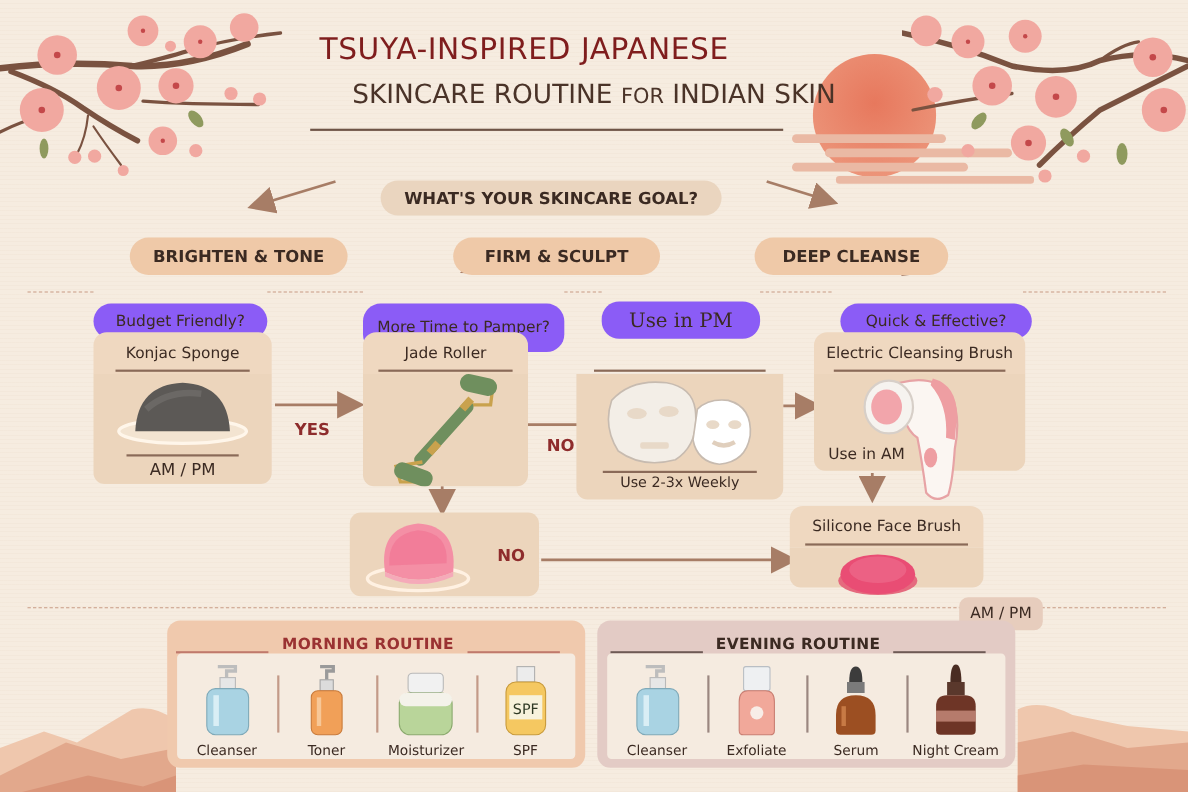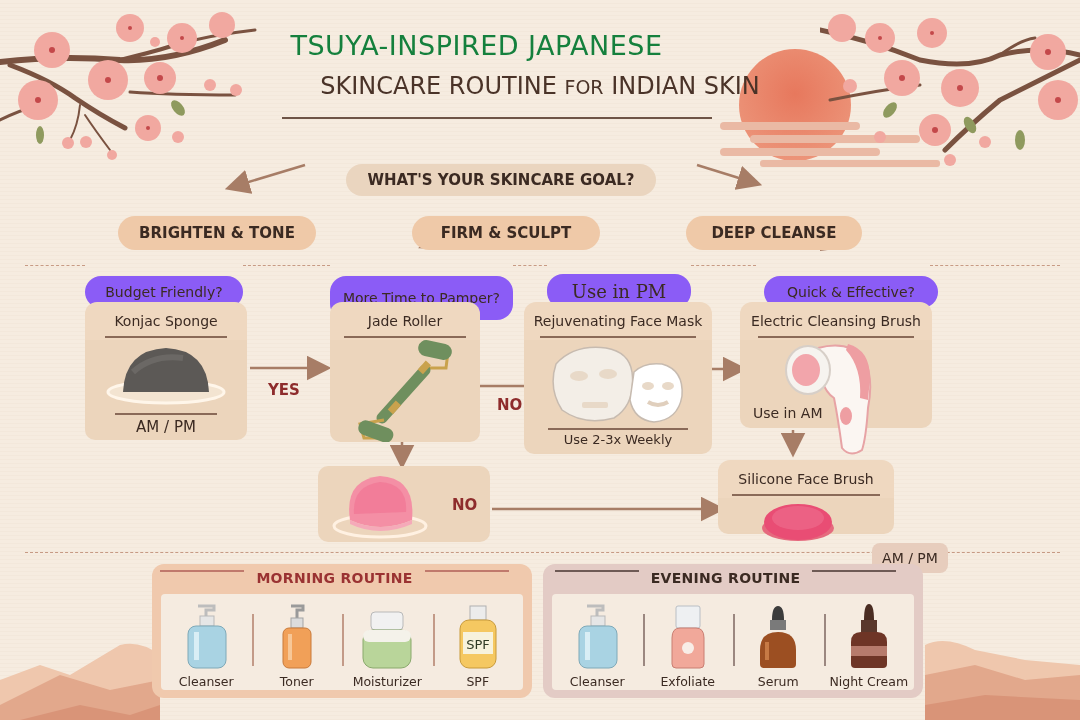--- a/index.html
+++ b/index.html
@@ -8,21 +8,21 @@
     position: relative;
     background: #f6ece0;
     background-image: repeating-linear-gradient(0deg, rgba(200,170,140,0.06) 0px, rgba(200,170,140,0.06) 1px, transparent 1px, transparent 4px);
     font-family: "DejaVu Sans", sans-serif;
     color: #3b2a22;
   }
   .abs { position: absolute; }
   .deco { position: absolute; }
   .title1 {
     left: 0; width: 953px; top: 30px; text-align: center;
-    font-family: "DejaVu Sans", sans-serif; font-size: 27px; color: #15803d; letter-spacing: 0.5px;
+    font-family: "DejaVu Sans", sans-serif; font-size: 27px; color: #7f1d1d; letter-spacing: 0.5px;
   }
   .title2 {
     left: 0; width: 1080px; top: 72px; text-align: center;
     font-family: "DejaVu Sans", sans-serif; font-size: 24px; color: #4a3328;
   }
   .title2 .small { font-size: 19px; text-align: right; }
   .title-rule { left: 282px; top: 117px; width: 430px; height: 2px; background: #6e5446; }
 
   .pill {
     position: absolute; display: flex; align-items: center; justify-content: center;
@@ -49,21 +49,21 @@
   .label-red { position: absolute; font-size: 15px; font-weight: bold; color: #8e2c2c; }
   .small-label { position: absolute; font-size: 14px; color: #3b2a22; }
 
   .routine {
     position: absolute; border-radius: 12px; padding: 0;
   }
   .routine.morning { left: 152px; top: 564px; width: 380px; height: 134px; background: #f0c9ad; }
   .routine.evening { left: 543px; top: 564px; width: 380px; height: 134px; background: #e3cbc5; }
   .routine .rhead {
     position: absolute; left: 0; right: 15px; top: 6px; height: 24px;
-    display: flex; align-items: flex-start; justify-content: center; gap: 12px;
+    display: flex; align-items: flex-end; justify-content: center; gap: 12px;
     font-size: 14px; font-weight: bold; letter-spacing: 0.3px;
   }
   .routine .rhead .line { width: 84px; height: 2px; }
   .routine.morning .rhead { color: #9a3232; }
   .routine.morning .rhead .line { background: #c0796c; }
   .routine.evening .rhead { color: #3b2a22; }
   .routine.evening .rhead .line { background: #6e5a55; }
   .routine .inner {
     position: absolute; left: 9px; right: 9px; top: 30px; bottom: 8px;
     background: #f5ebe0; border-radius: 4px; display: flex;
@@ -257,21 +257,20 @@
     <rect x="68" y="2" width="34" height="16" rx="8" fill="#6f8f5e" transform="rotate(12 85 10)"></rect>
     <line x1="75" y1="30" x2="32" y2="78" stroke="#6f8f5e" stroke-width="11" stroke-linecap="round"></line>
     <rect x="68" y="24" width="12" height="7" fill="#c9a24d" transform="rotate(-48 74 27)"></rect>
     <rect x="38" y="64" width="12" height="7" fill="#c9a24d" transform="rotate(-48 44 67)"></rect>
     <path d="M34 80 L10 84 L14 98 L34 98" stroke="#c9a24d" stroke-width="3" fill="none"></path>
     <rect x="8" y="84" width="36" height="15" rx="7" fill="#6f8f5e" transform="rotate(20 26 91)"></rect>
   </svg>
 </div>
 
 <div class="card" style="left:524px;top:302px;width:188px;height:152px">
-  <div class="head">Rejuvenating Face Mask</div>
   <div class="head-rule" style="left:16px;right:16px;top:34px"></div>
   <div class="body"></div>
   <svg class="abs" style="left:20px;top:42px" width="150" height="80" viewBox="0 0 150 80">
     <path d="M12 20 Q30 0 62 4 Q85 8 88 28 Q92 60 70 74 Q40 82 18 66 Q4 44 12 20 Z" fill="#f3eee7" stroke="#c7bbb0" stroke-width="1.5"></path>
     <ellipse cx="35" cy="32" rx="9" ry="5" fill="#e8d9c8"></ellipse>
       <ellipse cx="64" cy="30" rx="9" ry="5" fill="#e8d9c8"></ellipse>
     <rect x="38" y="58" width="26" height="6" rx="2" fill="#e8d9c8"></rect>
     <path d="M90 28 Q100 18 118 20 Q140 26 138 52 Q134 76 110 78 Q90 76 86 56 Z" fill="#ffffff" stroke="#c7bbb0" stroke-width="1.5"></path>
     <ellipse cx="104" cy="42" rx="6" ry="4" fill="#e8d9c8"></ellipse>
       <ellipse cx="124" cy="42" rx="6" ry="4" fill="#e8d9c8"></ellipse>

